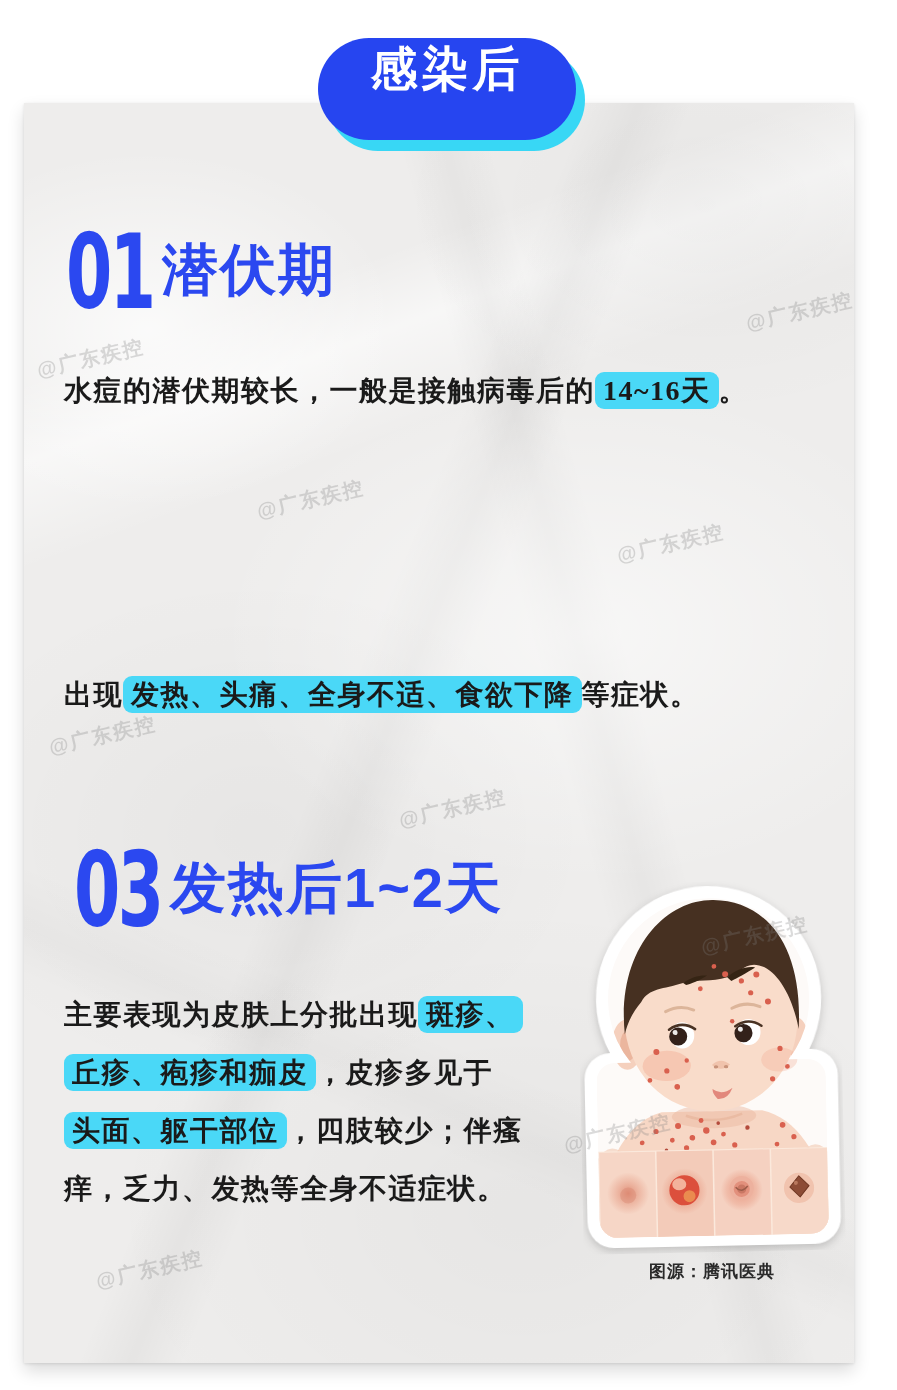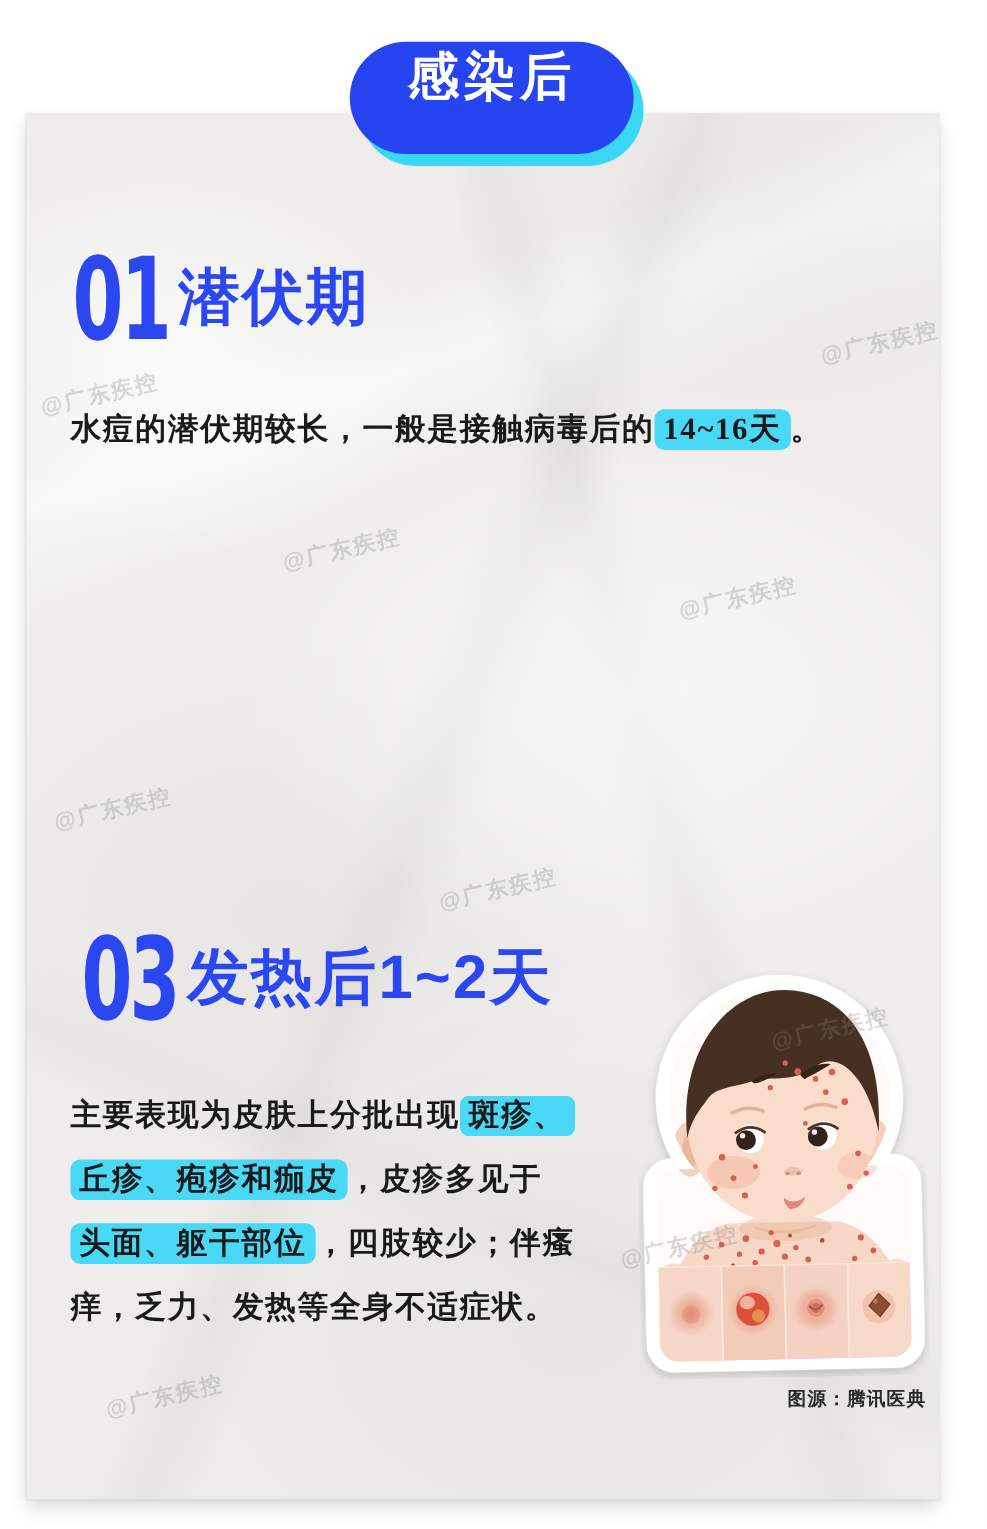--- a/index.html
+++ b/index.html
@@ -61,21 +61,21 @@
   }
   .nowrap { white-space:nowrap; }
   
   .wm {
     position:absolute; font-size:20px; font-weight:700; color:rgba(125,125,125,.28);
     transform:rotate(-13deg); letter-spacing:2px; white-space:nowrap; z-index:5;
   }
   
   .baby-wrap { position:absolute; left:580px; top:882px; width:262px; height:370px; transform:rotate(-1.2deg); z-index:3; }
   .caption {
-    position:absolute; left:582px; top:1260px; width:260px; text-align:right;
+    position:absolute; left:582px; top:1260px; width:260px; text-align:center;
     font-size:17px; font-weight:700; color:#2a2a2a; letter-spacing:1px; z-index:4;
   }
 </style>
 </head>
 <body>
 
 <div class="canvas">
 
   <div class="paper"></div>
 
@@ -85,20 +85,21 @@
       <span class="pill-label">感染后</span>
     </div>
   </div>
 
   <div class="section-head" style="left:66px; top:230px;">
     <span class="big-num-box"><span class="big-num">01</span></span>
     <span class="sec-title">潜伏期</span>
   </div>
   <div class="para nowrap" style="left:64px; top:362px; width:800px;"><span>水痘的潜伏期较长，一般是接触病毒后的</span><span class="hl">14~16天</span><span>。</span></div>
 
+  <div class="para nowrap" style="left:64px; top:666px; width:800px;"><span>出现</span><span class="hl">发热、头痛、全身不适、食欲下降</span><span>等症状。</span></div>
 
   <div class="section-head" style="left:74px; top:848px;">
     <span class="big-num-box"><span class="big-num">03</span></span>
     <span class="sec-title">发热后1~2天</span>
   </div>
   <div class="para" style="left:64px; top:986px; width:466px;"><span>主要表现为皮肤上分批出现</span><span class="hl">斑疹、丘疹、疱疹和痂皮</span><span>，皮疹多见于</span><span class="hl">头面、躯干部位</span><span>，四肢较少；伴瘙痒，乏力、发热等全身不适症状。</span></div>
 
   <div class="baby-wrap">
     <svg viewBox="0 0 260 368" width="262" height="370">
       <defs>

